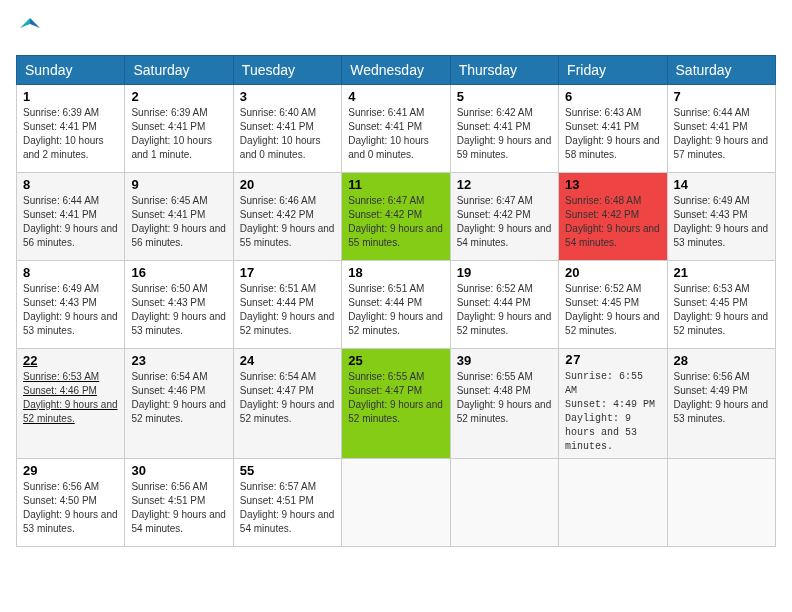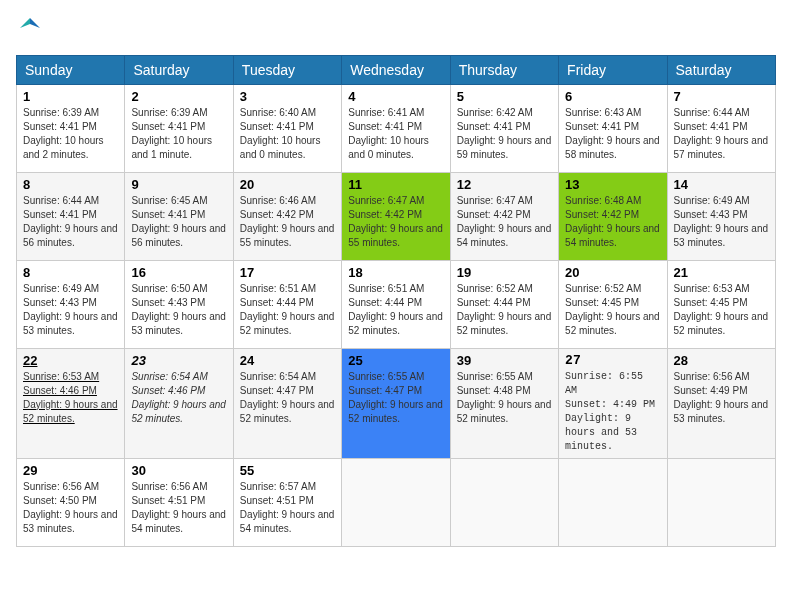--- a/index.html
+++ b/index.html
@@ -163,21 +163,21 @@
           <div class="day-info">Sunrise: 6:46 AM<br>Sunset: 4:42 PM<br>Daylight: 9 hours and 55 minutes.</div>
         </td>
         <td style="background: #84cc16;">
           <div class="day-number">11</div>
           <div class="day-info">Sunrise: 6:47 AM<br>Sunset: 4:42 PM<br>Daylight: 9 hours and 55 minutes.</div>
         </td>
         <td style="background: rgb(245, 245, 245);">
           <div class="day-number">12</div>
           <div class="day-info">Sunrise: 6:47 AM<br>Sunset: 4:42 PM<br>Daylight: 9 hours and 54 minutes.</div>
         </td>
-        <td style="background: #84cc16;">
+        <td style="background: #ef4444;">
           <div class="day-number">13</div>
           <div class="day-info">Sunrise: 6:48 AM<br>Sunset: 4:42 PM<br>Daylight: 9 hours and 54 minutes.</div>
         </td>
         <td style="background: rgb(245, 245, 245); margin-top: 24px;">
           <div class="day-number">14</div>
           <div class="day-info">Sunrise: 6:49 AM<br>Sunset: 4:43 PM<br>Daylight: 9 hours and 53 minutes.</div>
         </td>
       </tr>
       <tr>
         <td>
@@ -207,29 +207,29 @@
         <td>
           <div class="day-number">21</div>
           <div class="day-info">Sunrise: 6:53 AM<br>Sunset: 4:45 PM<br>Daylight: 9 hours and 52 minutes.</div>
         </td>
       </tr>
       <tr style="background: rgb(245, 245, 245);">
         <td style="background: rgb(245, 245, 245); text-decoration: underline;">
           <div class="day-number">22</div>
           <div class="day-info">Sunrise: 6:53 AM<br>Sunset: 4:46 PM<br>Daylight: 9 hours and 52 minutes.</div>
         </td>
-        <td style="background: rgb(245, 245, 245); font-style: italic;">
+        <td style="background: rgb(245, 245, 245);">
           <div class="day-number">23</div>
           <div class="day-info">Sunrise: 6:54 AM<br>Sunset: 4:46 PM<br>Daylight: 9 hours and 52 minutes.</div>
         </td>
         <td style="background: rgb(245, 245, 245);">
           <div class="day-number">24</div>
           <div class="day-info">Sunrise: 6:54 AM<br>Sunset: 4:47 PM<br>Daylight: 9 hours and 52 minutes.</div>
         </td>
-        <td style="background: #3b82f6;">
+        <td style="background: #84cc16;">
           <div class="day-number">25</div>
           <div class="day-info">Sunrise: 6:55 AM<br>Sunset: 4:47 PM<br>Daylight: 9 hours and 52 minutes.</div>
         </td>
         <td style="background: rgb(245, 245, 245);">
           <div class="day-number">39</div>
           <div class="day-info">Sunrise: 6:55 AM<br>Sunset: 4:48 PM<br>Daylight: 9 hours and 52 minutes.</div>
         </td>
         <td style="background: rgb(245, 245, 245); font-family: Liberation Mono, monospace;">
           <div class="day-number">27</div>
           <div class="day-info">Sunrise: 6:55 AM<br>Sunset: 4:49 PM<br>Daylight: 9 hours and 53 minutes.</div>

